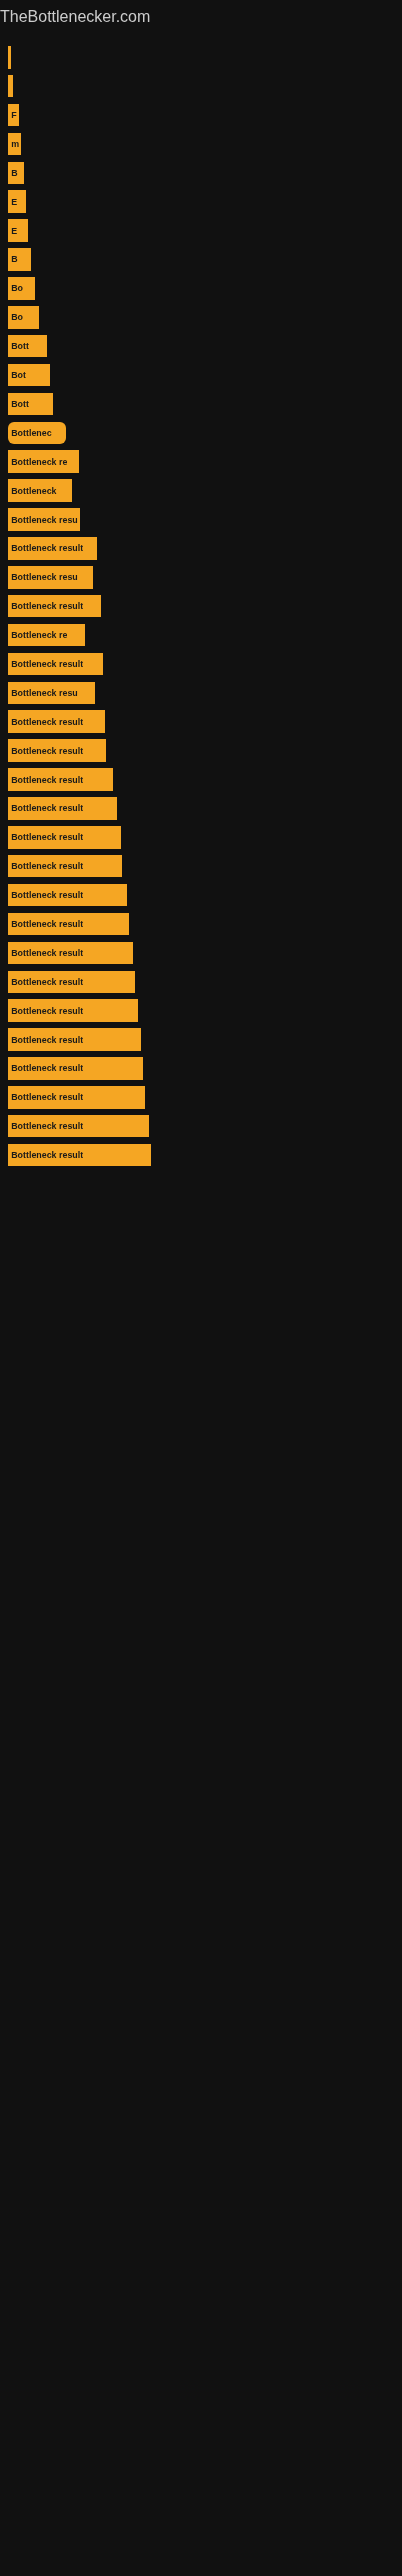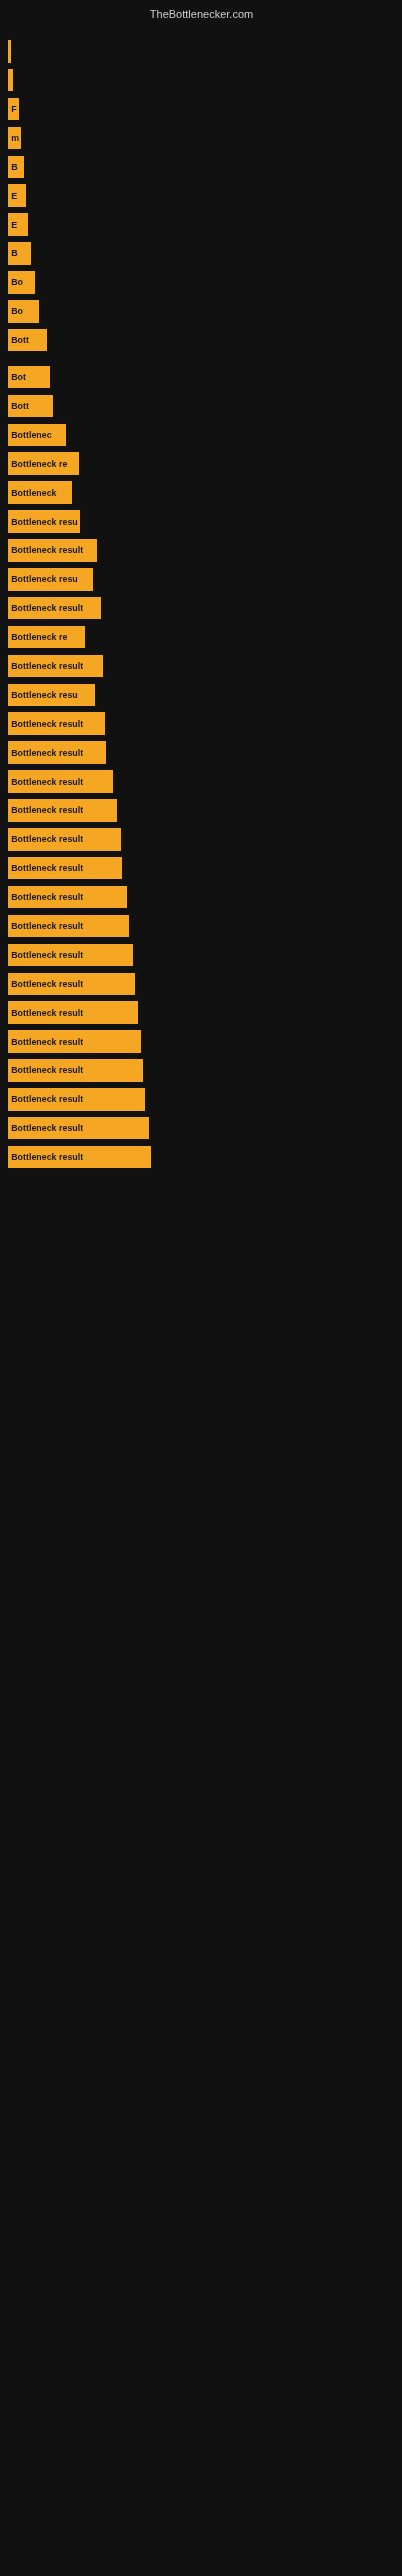--- a/index.html
+++ b/index.html
@@ -9,22 +9,21 @@
     }
     body {
       width: 403px;
       min-height: 2576px;
       background-color: #111111;
       font-family: Arial, sans-serif;
       position: relative;
     }
     .site-title {
       color: #cccccc;
-      font-size: 11px;
-      text-align: center;
+      font-size: 16px;
       padding: 8px 0 4px 0;
       font-weight: normal;
     }
     .bars-container {
       padding: 16px 0 0 8px;
       display: flex;
       flex-direction: column;
       gap: 0px;
     }
     .bar-row {
@@ -103,31 +102,31 @@
       <div class="bar" style="width: 31px;">
         <span class="bar-label">Bo</span>
       </div>
     </div>
     <div class="bar-row">
       <div class="bar" style="width: 39px;">
         <span class="bar-label">Bott</span>
       </div>
     </div>
     <div class="bar-row">
-      <div class="bar" style="width: 42px; margin-top: 8px;">
+      <div class="bar" style="width: 42px;">
         <span class="bar-label">Bot</span>
       </div>
     </div>
     <div class="bar-row">
       <div class="bar" style="width: 45px;">
         <span class="bar-label">Bott</span>
       </div>
     </div>
     <div class="bar-row">
-      <div class="bar" style="width: 58px;">
+      <div class="bar" style="width: 58px; border-radius: 6px;">
         <span class="bar-label">Bottlenec</span>
       </div>
     </div>
     <div class="bar-row">
       <div class="bar" style="width: 71px;">
         <span class="bar-label">Bottleneck re</span>
       </div>
     </div>
     <div class="bar-row">
       <div class="bar" style="width: 64px; text-align: center;">

